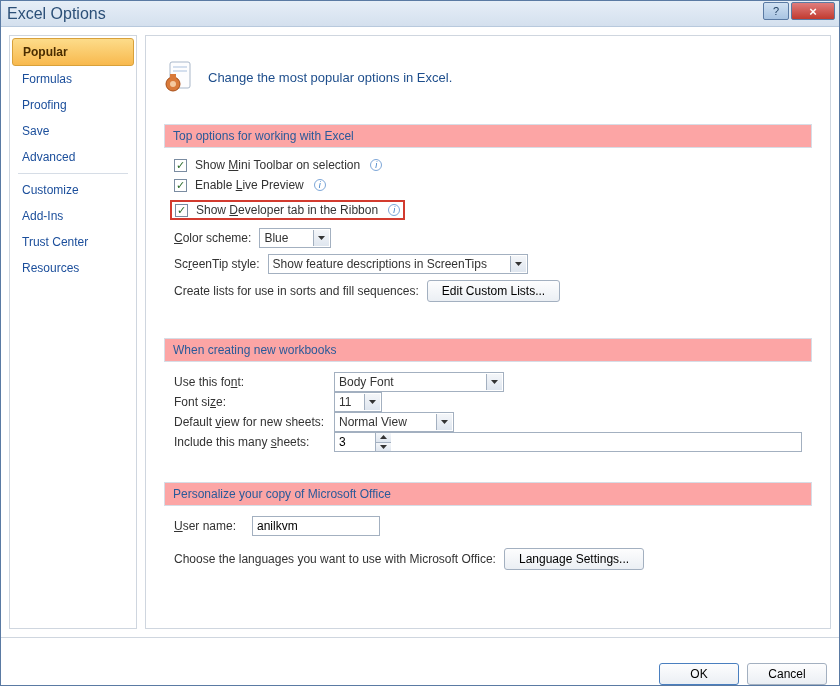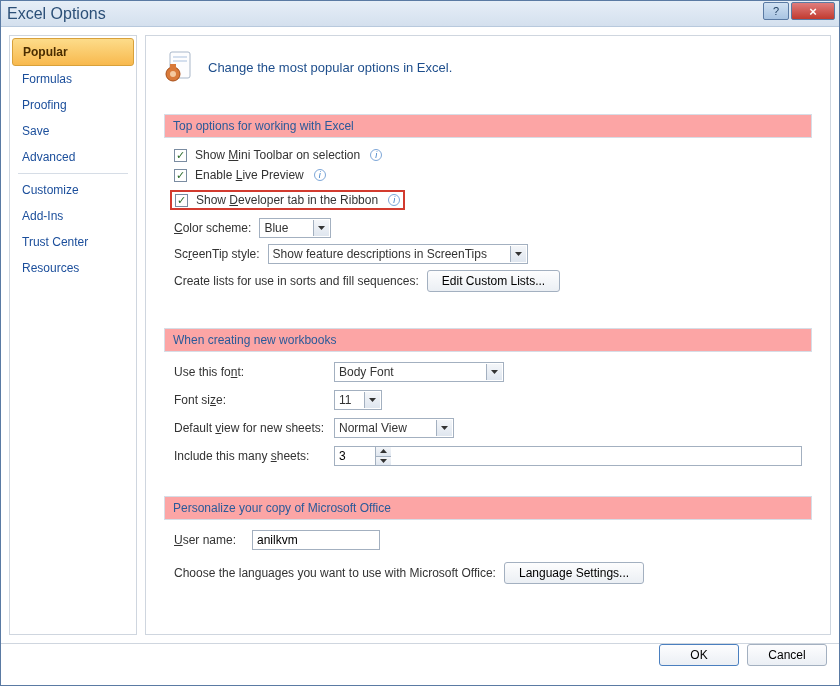--- a/index.html
+++ b/index.html
@@ -14,21 +14,21 @@
 .tb-help { background: linear-gradient(#d1e1f2, #a8c4e2); color: #1b3a5c; }
 .tb-close { width: 44px; background: linear-gradient(#e07d7d, #c13a2f); color: #fff; font-weight: bold; font-size: 13px; }
 
 .body { flex: 1; display: flex; padding: 8px; gap: 8px; min-height: 0; justify-content: space-between; }
 
 .sidebar { width: 128px; border: 1px solid #cfd6df; background: #fff; padding: 2px; }
 .sidebar-item { padding: 6px 10px; color: #1b4e9b; cursor: pointer; }
 .sidebar-item.active { background: linear-gradient(#fddc8a, #f8b94e); border: 1px solid #d8a13a; border-radius: 3px; color: #4a2d00; font-weight: 600; }
 .sidebar-divider { border-top: 1px solid #d6dde6; margin: 3px 6px; }
 
-.main { flex: 1; border: 1px solid #cfd6df; background: #fff; padding: 10px 18px; overflow-y: auto; min-height: 0; }
+.main { flex: 1; border: 1px solid #cfd6df; background: #fff; padding: 20px 18px; overflow-y: auto; min-height: 0; }
 
 .page-header { display: flex; align-items: center; gap: 12px; padding: 4px 0 14px 0; }
 .page-header-icon { width: 32px; height: 34px; position: relative; }
 .page-header-icon svg { width: 32px; height: 34px; }
 .page-header-text { color: #1e4e8c; font-size: 13px; }
 
 .section-title { background: #fca5a5; border: 1px solid #d6dde6; padding: 4px 8px; color: #2a5a99; font-weight: 400; margin-bottom: 10px; margin-top: 16px; }
 .section-body { padding: 0 10px 14px 10px; }
 
 .row { display: flex; align-items: center; gap: 8px; margin: 6px 0; }
@@ -49,23 +49,23 @@
 
 .btn { border: 1px solid #a3b0c0; background: linear-gradient(#fdfdfe, #ebeff4); border-radius: 3px; padding: 3px 14px; font-family: inherit; font-size: 12px; cursor: pointer; height: 22px; display: inline-flex; align-items: center; }
 
 .spinner { display: inline-flex; border: 1px solid #a3b0c0; height: 20px; }
 .spinner-val { width: 40px; padding: 2px 4px; border: none; font-family: inherit; font-size: 12px; }
 .spinner-btns { width: 16px; border-left: 1px solid #a3b0c0; display: flex; flex-direction: column; }
 .spinner-btn { flex: 1; background: linear-gradient(#f4f6f9, #dfe6ef); display: flex; align-items: center; justify-content: center; }
 .spinner-btn:first-child { border-bottom: 1px solid #a3b0c0; }
 .spinner-btn svg { width: 7px; height: 4px; }
 
-.grid2 { display: grid; grid-template-columns: 160px auto; row-gap: 8px; align-items: center; }
-
-.footer { height: 42px; border-top: 1px solid #cfd6df; display: flex; align-items: flex-start; justify-content: flex-end; gap: 8px; padding: 0 12px; }
+.grid2 { display: grid; grid-template-columns: 160px auto; align-items: center; }
+
+.footer { height: 48px; border-top: 1px solid #cfd6df; display: flex; align-items: flex-end; justify-content: flex-end; gap: 8px; padding: 0 12px; }
 .footer .btn { width: 80px; justify-content: center; }
 .footer .btn.primary { border-color: #4a7fbf; }
 </style>
 </head>
 <body>
 
 <div class="window">
 
   <div class="titlebar">
     <span class="titlebar-title">Excel Options</span>

